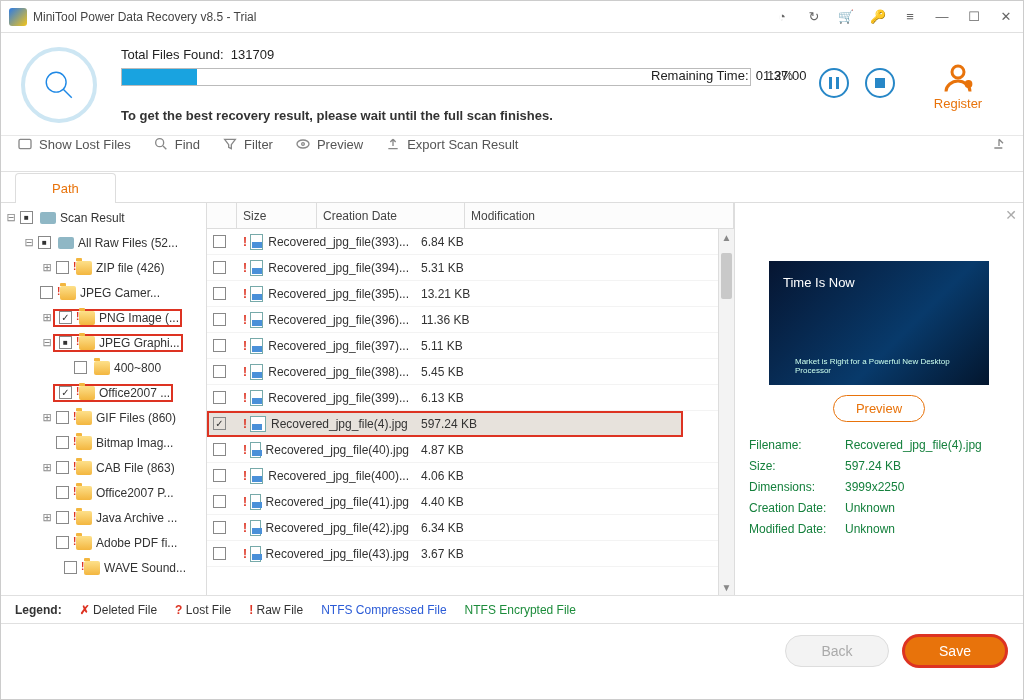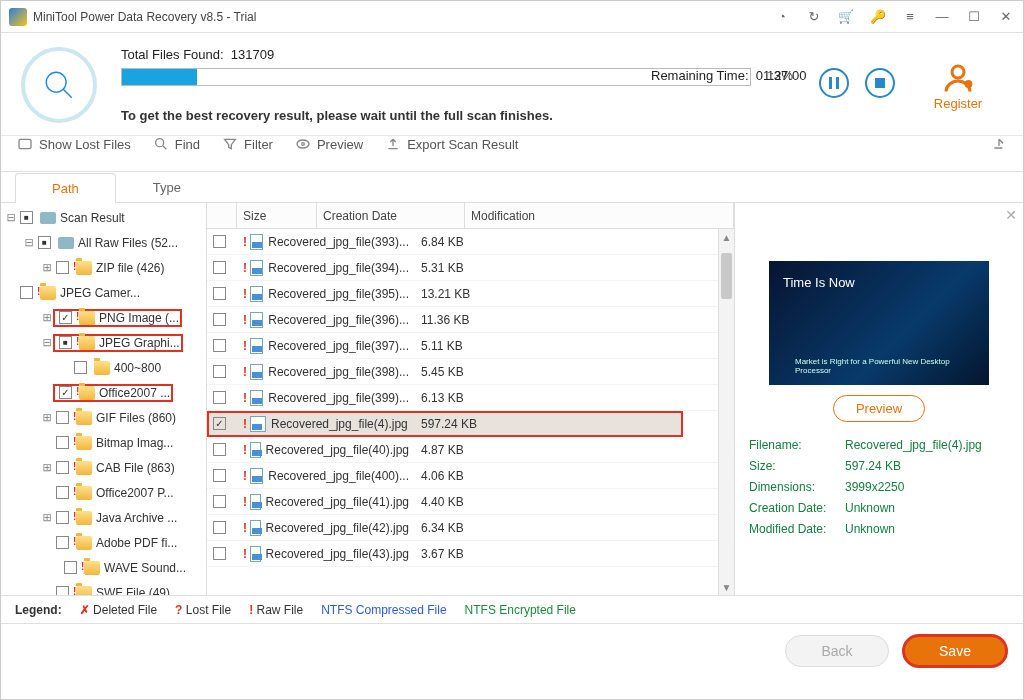--- a/index.html
+++ b/index.html
@@ -185,21 +185,20 @@
     </div>
   <div class="tbtn exportright">
       <svg viewBox="0 0 24 24" stroke="#2787c7">
         <path d="M5 18h12M12 5l6 6M12 5v10"></path>
       </svg>
     </div>
 </div>
 
 <div class="tabs">
   <div class="tab active">Path</div>
-  <div class="tab">Type</div>
 </div>
 
 <div class="main">
 
   <div class="tree" id="tree">
       <div class="tree-row" style="padding-left: 4px;">
         <span class="exp">⊟</span>
         <span class="cb ind"></span>
         <span class="drico"></span>
         <span class="lbl">Scan Result</span>
@@ -209,21 +208,21 @@
         <span class="cb ind"></span>
         <span class="drico"></span>
         <span class="lbl">All Raw Files (52...</span>
       </div>
       <div class="tree-row" style="padding-left: 40px;">
         <span class="exp">⊞</span>
         <span class="cb "></span>
         <span class="fico raw"></span>
         <span class="lbl">ZIP file (426)</span>
       </div>
-      <div class="tree-row" style="">
+      <div class="tree-row" style=" margin-left: 20px;">
         <span class="exp"></span>
         <span class="cb "></span>
         <span class="fico raw"></span>
         <span class="lbl">JPEG Camer...</span>
       </div>
       <div class="tree-row" style="padding-left: 40px;">
         <span class="exp">⊞</span>
         <span class="hl" style="display: inline-flex; align-items: center;">
           <span class="cb chk"></span>
           <span class="fico raw"></span>
@@ -286,26 +285,20 @@
         <span class="exp"></span>
         <span class="cb "></span>
         <span class="fico raw"></span>
         <span class="lbl">Adobe PDF fi...</span>
       </div>
       <div class="tree-row" style="padding-left: 48px;">
         <span class="exp"></span>
         <span class="cb "></span>
         <span class="fico raw"></span>
         <span class="lbl">WAVE Sound...</span>
-      </div>
-      <div class="tree-row" style="padding-left: 40px;">
-        <span class="exp"></span>
-        <span class="cb "></span>
-        <span class="fico raw"></span>
-        <span class="lbl">SWF File (49)</span>
       </div>
     </div>
 
   <div class="filearea">
     <div class="filelist">
       <div class="flhdr">
         <div class="c c-chk">
             <div class="cb ind"></div>
           </div>
         <div class="c c-size">Size</div>

